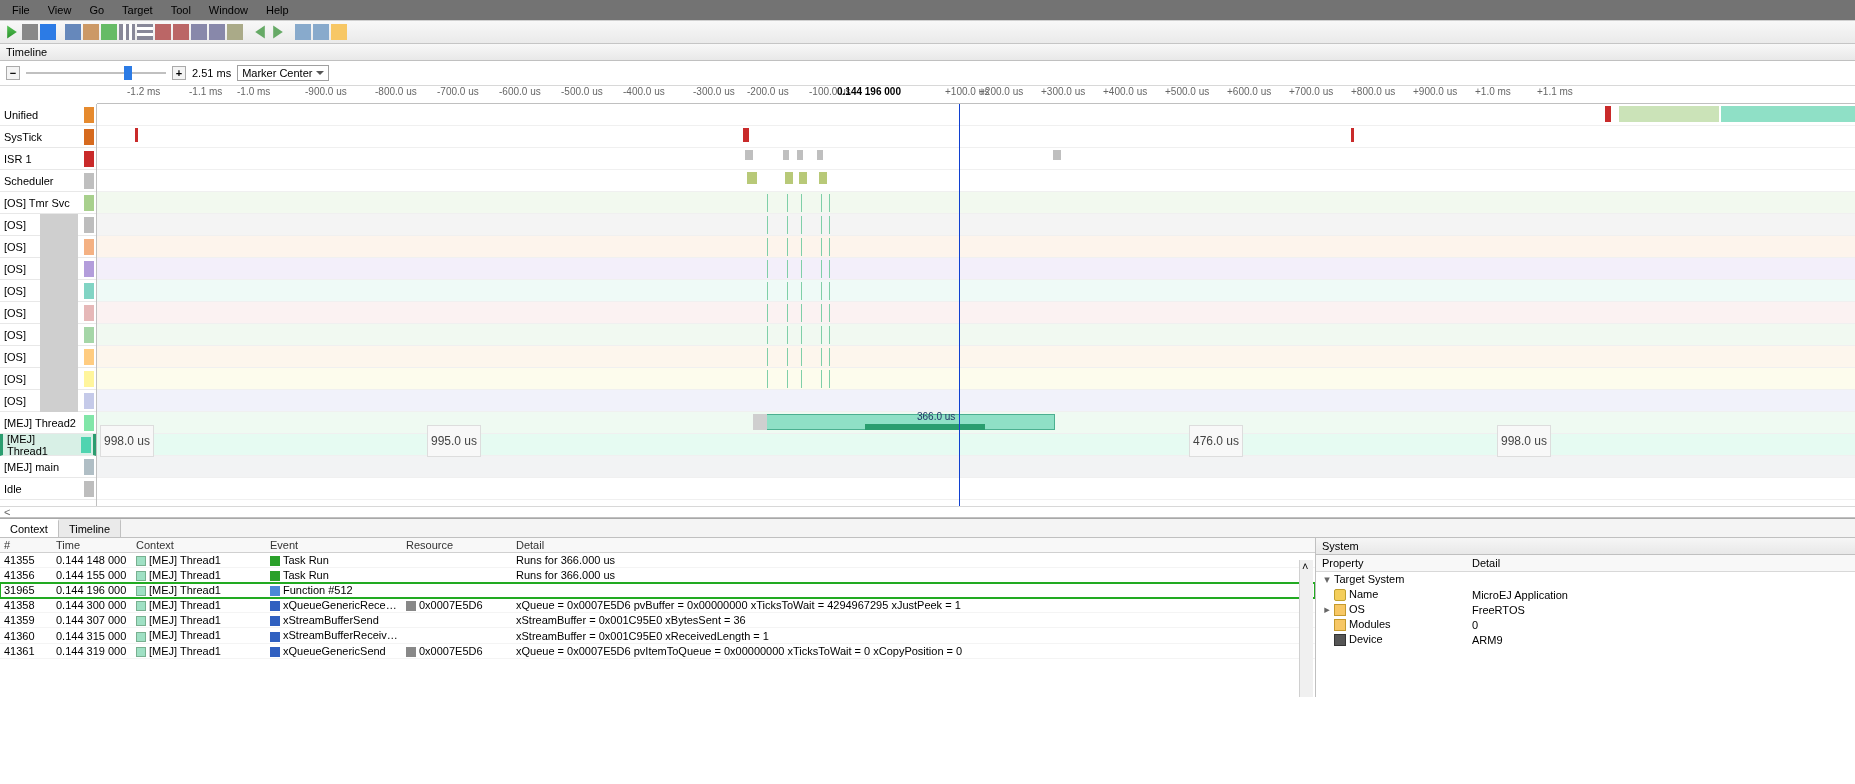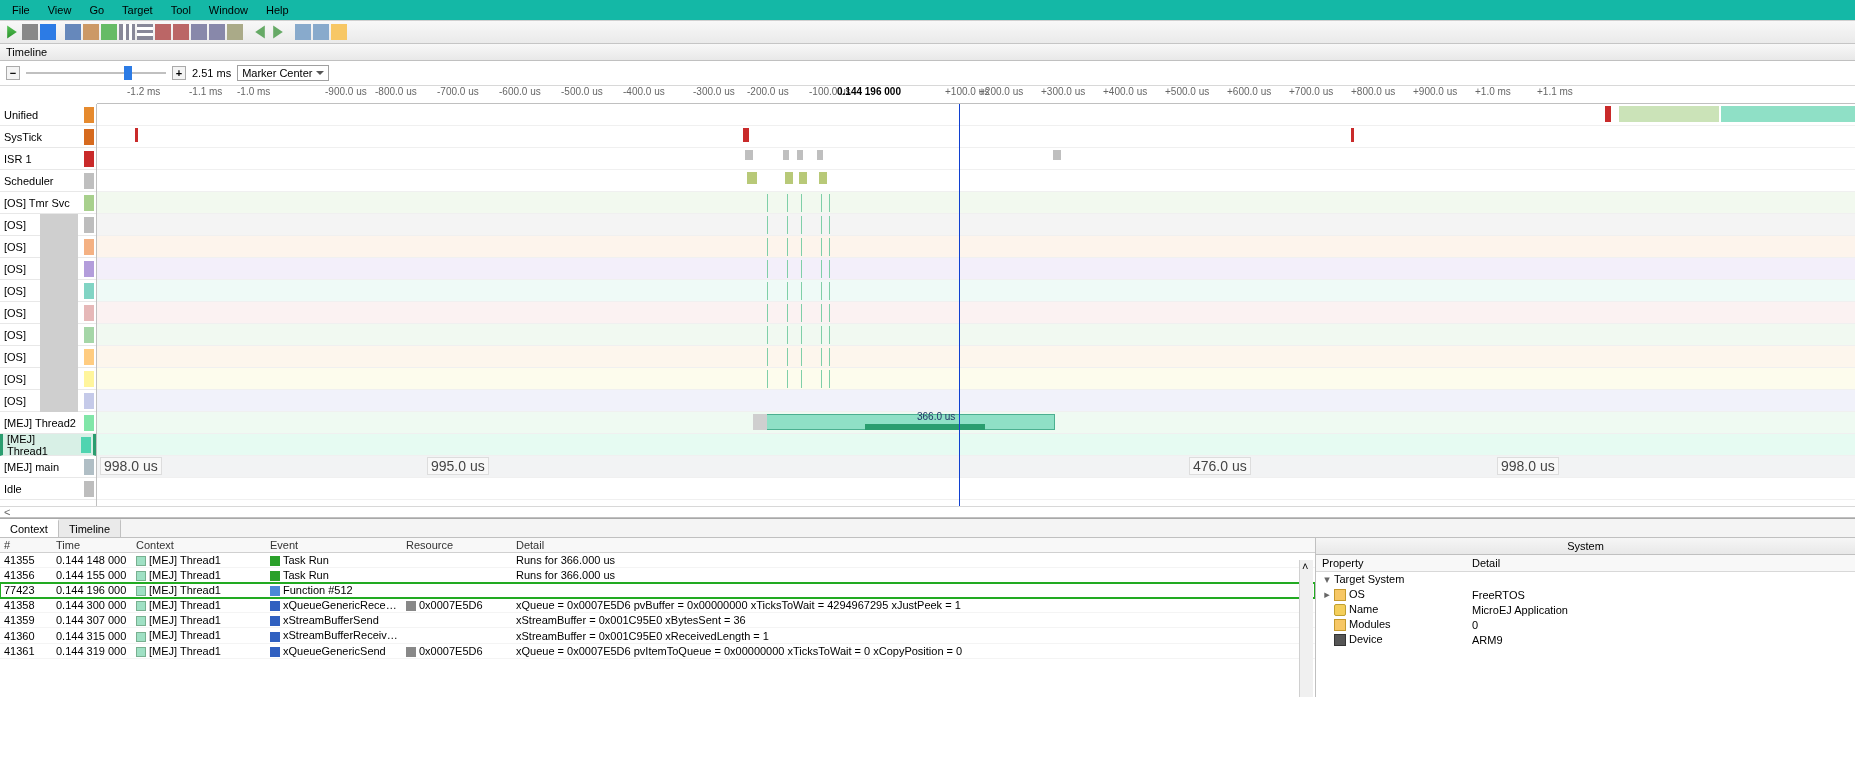--- a/index.html
+++ b/index.html
@@ -1,19 +1,19 @@
 <!DOCTYPE html>
 <html><head>
 <meta charset="utf-8">
 <style>
   * { box-sizing: border-box; margin: 0; padding: 0; font-family: Tahoma, Arial, sans-serif; font-size: 11px; }
   body { background: #fff; color: #000; width: 1855px; height: 784px; overflow: hidden; display: flex; flex-direction: column; }
   
   
-  .menubar { display: flex; gap: 2px; padding: 2px 4px; background: #14b8a6; border-bottom: 1px solid #d0d0d0; }
+  .menubar { display: flex; gap: 2px; padding: 2px 4px; background: #737373; border-bottom: 1px solid #d0d0d0; }
   .menubar span { padding: 2px 8px; cursor: default; }
   
   
   .toolbar { display: flex; gap: 2px; padding: 3px 4px; background: linear-gradient(#f8f8f8,#eaeaea); border-bottom: 1px solid #c5c5c5; align-items: center; }
   .tbicon { width: 16px; height: 16px; display: inline-block; border: 1px solid transparent; }
   .sep { width: 5px; }
   
   
   .tl-header { background: linear-gradient(#f8f8f8,#e8e8e8); border-bottom: 1px solid #c0c0c0; padding: 2px 6px; font-weight: normal; }
   
@@ -37,39 +37,39 @@
   .track-label { height: 22px; display:flex; align-items:center; padding-left:4px; border-bottom:1px solid #e8e8e8; position:relative; gap:4px; }
   .swatch { width:10px; height:16px; display:inline-block; margin-left:auto; margin-right:2px;}
   .track-canvas { flex:1 1 auto; position:relative; }
   .lane { height:22px; border-bottom:1px solid #f0f0f0; position:relative; }
   .cursor-line { position:absolute; top:0; bottom:0; width:1px; background:#1040d0; left:862px; z-index:50;}
   
   
   .blk { position:absolute; top:2px; height:16px; }
   
   
-  .floating-time { position:absolute; bottom:2px; font-size:14px; color:#444; background:#f8f8f8; padding:0 3px; border:1px solid #ddd;}
+  .floating-time { position:absolute; bottom:20px; font-size:12px; color:#444; background:#f8f8f8; padding:8px 3px; border:1px solid #ddd;}
   
   
   .bottom-tabs { display:flex; border-top:1px solid #a8a8a8; background:#f4f4f4; }
   .btab { padding:2px 10px; border-right:1px solid #c0c0c0; background:#fff; border-top:2px solid transparent;}
   .btab.inactive { background:#eaeaea; }
   
   .bottom-split { display:flex; height:160px; border-top:1px solid #c0c0c0; }
   .event-table { flex:1 1 auto; overflow:hidden; position:relative; }
   .event-table table { width:100%; border-collapse:collapse; table-layout:fixed;}
   .event-table th, .event-table td { text-align:left; padding:1px 4px; white-space:nowrap; overflow:hidden; text-overflow:ellipsis; border-bottom:1px solid #f4f4f4;}
   .event-table th { background:#f8f8f8; border-bottom:1px solid #d0d0d0; font-weight:normal; color:#333;}
   .row-hl { outline:2px solid #22aa22; outline-offset:-1px;}
   .ctx-sw { display:inline-block; width:10px; height:10px; background:#9fe0c4; border:1px solid #78b090; vertical-align:middle; margin-right:3px;}
   .evicon { display:inline-block; width:10px; height:10px; margin-right:3px; vertical-align:middle;}
   .resicon { display:inline-block; width:10px;height:10px; margin-right:3px; background:#888; vertical-align:middle;}
   
   .prop-panel { width:540px; flex:0 0 540px; border-left:1px solid #c0c0c0; display:flex; flex-direction:column;}
-  .prop-header { background:linear-gradient(#f6f6f6,#e8e8e8); border-bottom:1px solid #c0c0c0; padding:2px 6px;text-align:center;}
+  .prop-header { background:linear-gradient(#f6f6f6,#e8e8e8); border-bottom:1px solid #c0c0c0; padding:2px 6px;}
   .prop-table { flex:1; overflow:auto;}
   .prop-table th { text-align:left; padding:2px 6px; background:#f8f8f8; border-bottom:1px solid #d8d8d8; font-weight:normal;}
   .prop-table td { padding:1px 6px;}
   .tree-arrow { display:inline-block; width:10px; text-align:center; color:#666; margin-right:2px;}
   .tree-ind0 { padding-left:4px;}
   .tree-ind1 { padding-left:20px;}
   .pfico { display:inline-block; width:12px; height:12px; vertical-align:middle; margin-right:3px;}
   .pfico.folder { background:#f7c765; border:1px solid #c59a2e;}
   .pfico.tag { background:#f4ce5a; border:1px solid #c0a030; border-radius:2px;}
   .pfico.chip { background:#555; border:1px solid #333;}
@@ -123,21 +123,21 @@
   </span>
   <span class="zoom-btn">+</span>
   <span>2.51 ms</span>
   <span class="combo">Marker Center</span>
 </div>
 
 <div class="ruler">
   <span class="tick" style="left:30px">-1.2 ms</span>
   <span class="tick" style="left:92px">-1.1 ms</span>
   <span class="tick" style="left:140px">-1.0 ms</span>
-  <span class="tick" style="left:228px">-900.0 us</span>
+  <span class="tick" style="left:208px">-900.0 us</span>
   <span class="tick" style="left:278px">-800.0 us</span>
   <span class="tick" style="left:340px">-700.0 us</span>
   <span class="tick" style="left:402px">-600.0 us</span>
   <span class="tick" style="left:464px">-500.0 us</span>
   <span class="tick" style="left:526px">-400.0 us</span>
   <span class="tick" style="left:596px">-300.0 us</span>
   <span class="tick" style="left:650px">-200.0 us</span>
   <span class="tick" style="left:712px">-100.0 us</span>
   <span class="tick center" style="left:740px">0.144 196 000</span>
   <span class="tick" style="left:848px">+100.0 us</span>
@@ -376,21 +376,21 @@
           </tr>
           <tr>
             <td>41356</td>
             <td>0.144 155 000</td>
             <td><span class="ctx-sw"></span>[MEJ] Thread1</td>
             <td><span class="evicon" style="background:#2aa02a"></span>Task Run</td>
             <td></td>
             <td>Runs for 366.000 us</td>
           </tr>
           <tr class="row-hl">
-            <td>77423</td>
+            <td>31965</td>
             <td>0.144 196 000</td>
             <td><span class="ctx-sw"></span>[MEJ] Thread1</td>
             <td><span class="evicon" style="background:#4a88d8"></span>Function #512</td>
             <td></td>
             <td></td>
           </tr>
           <tr>
             <td>41358</td>
             <td>0.144 300 000</td>
             <td><span class="ctx-sw"></span>[MEJ] Thread1</td>
@@ -442,26 +442,26 @@
           <th>Property</th>
           <th>Detail</th>
         </tr>
           </thead>
         <tbody id="sys-body">
             <tr>
               <td class="tree-ind0"><span class="tree-arrow">▾</span><span>Target System</span></td>
               <td></td>
             </tr>
             <tr>
+              <td class="tree-ind1"><span class="tree-arrow"></span><span class="pfico tag"></span><span>Name</span></td>
+              <td>MicroEJ Application</td>
+            </tr>
+            <tr>
               <td class="tree-ind1"><span class="tree-arrow">▸</span><span class="pfico folder"></span><span>OS</span></td>
               <td>FreeRTOS</td>
-            </tr>
-            <tr>
-              <td class="tree-ind1"><span class="tree-arrow"></span><span class="pfico tag"></span><span>Name</span></td>
-              <td>MicroEJ Application</td>
             </tr>
             <tr>
               <td class="tree-ind1"><span class="tree-arrow"></span><span class="pfico folder"></span><span>Modules</span></td>
               <td>0</td>
             </tr>
             <tr>
               <td class="tree-ind1"><span class="tree-arrow"></span><span class="pfico chip"></span><span>Device</span></td>
               <td>ARM9</td>
             </tr>
           </tbody>

